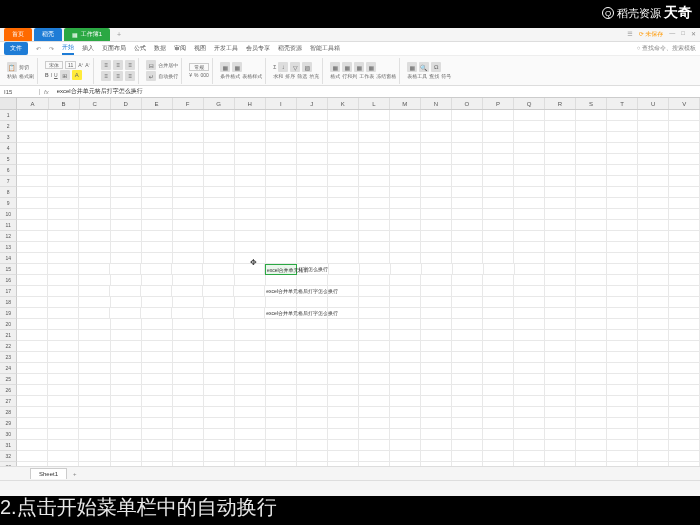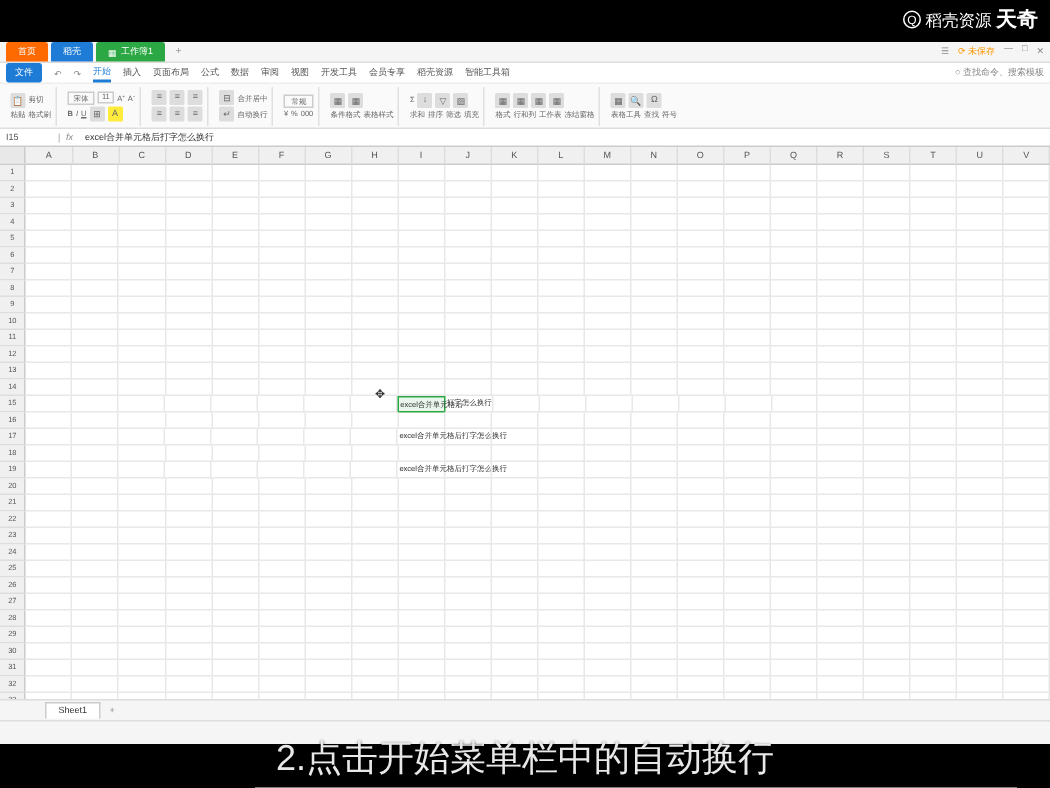--- a/index.html
+++ b/index.html
@@ -33,21 +33,21 @@
 .rows{height:368px}
 .row{display:flex;height:11px}
 .row-h{width:18px;text-align:center;font-size:5px;color:#555;background:#f0f0f0;border-right:1px solid #ccc;border-bottom:1px solid #ddd;line-height:11px}
 .cell{width:32px;border-right:1px solid #e8e8e8;border-bottom:1px solid #e8e8e8;font-size:5px;padding:0 1px;line-height:11px;overflow:visible;white-space:nowrap}
 .cell.selected{border:1px solid #2ba843;background:#eaf6ec}
 .sheet-tabs{position:absolute;bottom:16px;left:0;height:14px;display:flex;align-items:center;padding:0 30px;font-size:6px;background:#f5f5f5;width:100%;border-top:1px solid #ddd}
 .sheet-tab{padding:2px 8px;background:#fff;border:1px solid #ccc;border-bottom:none}
 .statusbar{position:absolute;bottom:0;left:0;height:16px;width:100%;background:#f5f5f5;border-top:1px solid #ddd}
 .watermark{position:absolute;top:4px;right:8px;color:#fff;font-size:11px;display:flex;align-items:center;gap:3px;z-index:10}
 .watermark-icon{width:12px;height:12px;border:1.5px solid #fff;border-radius:50%;display:flex;align-items:center;justify-content:center;font-size:8px}
-.caption{position:absolute;bottom:4px;left:0;width:100%;text-align:center;color:#e8e8e8;font-size:24px;z-index:10;text-shadow:0 1px 2px rgba(0,0,0,.8)}
+.caption{position:absolute;bottom:4px;left:0;width:100%;text-align:left;color:#e8e8e8;font-size:20px;z-index:10;text-shadow:0 1px 2px rgba(0,0,0,.8)}
 .cursor-cross{position:absolute;font-size:8px;color:#333}
 </style>
 </head>
 <body>
 
 <div class="watermark">
   <span class="watermark-icon">Q</span>
   <span>稻壳资源</span>
   <span style="font-size:14px;font-weight:bold">天奇</span>
 </div>

